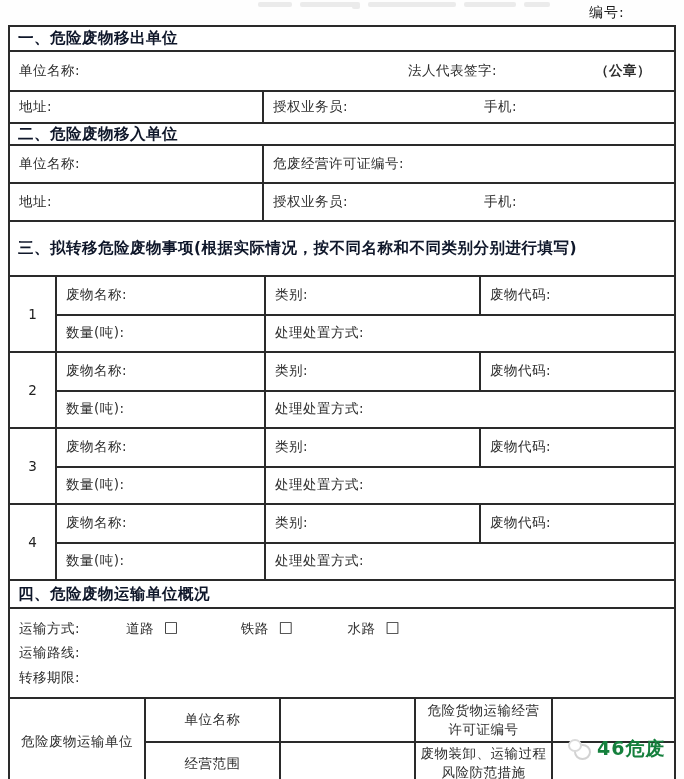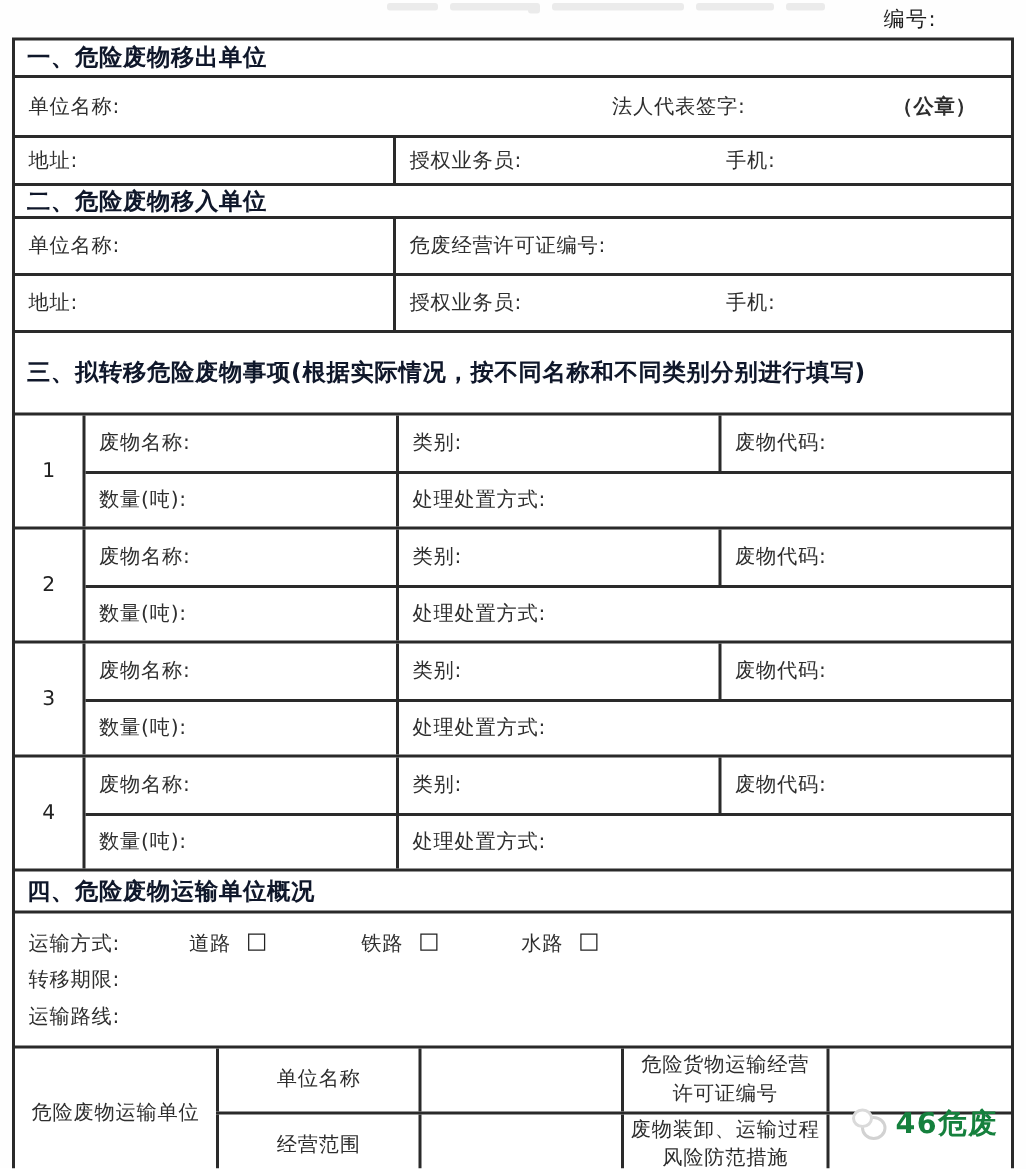--- a/index.html
+++ b/index.html
@@ -205,22 +205,22 @@
           </span>
           <span class="mode mode-2">
             <span>铁路</span>
             <span class="cbox">□</span>
           </span>
           <span class="mode mode-3">
             <span>水路</span>
             <span class="cbox">□</span>
           </span>
         </div>
+        <div class="tline">运输路线:</div>
         <div class="tline">转移期限:</div>
-        <div class="tline">运输路线:</div>
       </div>
     </div>
 
     <div class="frow rh87">
       <div class="bcell-a">危险废物运输单位</div>
       <div class="b-right">
         <div class="b-row">
           <div class="bcell bw135">单位名称</div>
           <div class="bcell bw135"></div>
           <div class="bcell bw137">

